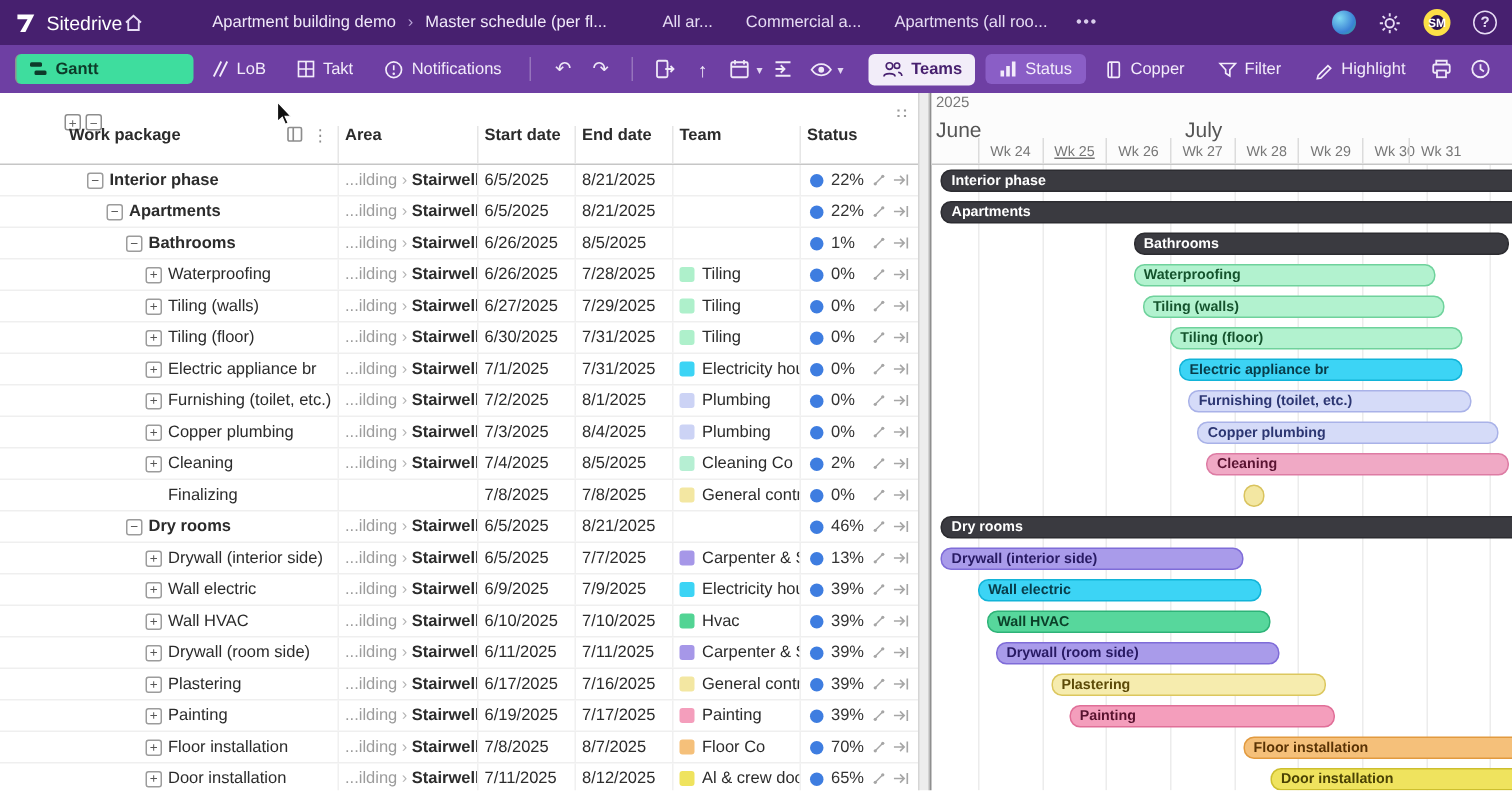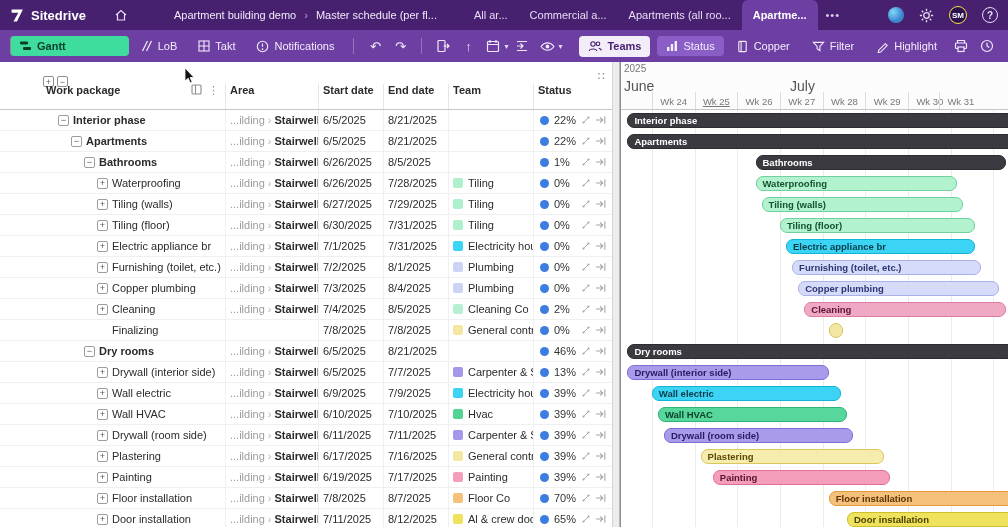--- a/index.html
+++ b/index.html
@@ -2,31 +2,31 @@
 <html><head>
 <meta charset="utf-8">
 <style>
   *{margin:0;padding:0;box-sizing:border-box}
   html,body{width:1008px;height:527px;overflow:hidden}
   body{font-family:"Liberation Sans","DejaVu Sans",sans-serif;font-size:11px;color:#2b2b2b;background:#fff;position:relative}
   svg{display:block}
 
   
   .topbar{height:30px;background:#47206f;display:flex;align-items:center;color:#fff;padding:0 10px;white-space:nowrap}
-  .brand{display:flex;align-items:center;gap:6px;font-weight:bold;font-size:13px;margin-right:28px}
+  .brand{display:flex;align-items:center;gap:6px;font-weight:normal;font-size:13px;}
   .homeic{margin-right:46px;color:#e8ddf5}
   .crumb{color:#f0e9fa}
   .crumb-chev{color:#bba6d8;margin:0 8px}
   .sched{margin-right:26px;color:#f0e9fa}
   .tab{height:30px;display:flex;align-items:center;padding:0 11px;color:#e6dcf4}
   .tab.active{background:#6e3fa3;border-radius:6px 6px 0 0;color:#fff;font-weight:bold}
   .tb-more{padding:0 8px;letter-spacing:1px;color:#d9cdeb}
   .tb-right{margin-left:auto;display:flex;align-items:center;gap:15px}
   .updates{width:16px;height:16px;border-radius:50%;background:radial-gradient(circle at 32% 32%,#7fd9f2,#3b82d6 62%,#2fae7a)}
-  .avatar{width:18px;height:18px;border-radius:50%;background:#2a1250;border:1px solid #fde047;font-size:8px;display:flex;align-items:center;justify-content:center;font-weight:bold}
+  .avatar{width:18px;height:18px;border-radius:50%;background:#2a1250;border:4px solid #fde047;font-size:8px;display:flex;align-items:center;justify-content:center;font-weight:bold}
   .help{width:16px;height:16px;border-radius:50%;border:1.3px solid #e8ddf5;font-size:10px;display:flex;align-items:center;justify-content:center;font-weight:bold;color:#e8ddf5}
 
   
   .toolbar{height:32px;background:#6e3fa3;display:flex;align-items:center;gap:3px;padding:0 10px;color:#fff;white-space:nowrap}
   .tbtn{display:flex;align-items:center;gap:5px;padding:4px 9px;border-radius:4px;color:#f3ecfb}
   .tbtn.gantt{background:#3edd9e;color:#0d3b2a;font-weight:bold}
   .tbtn.teams{background:#f2edf9;color:#47206f;font-weight:bold;margin-left:14px}
   .tbtn.status{background:#8a5ec6;margin-left:4px}
   .ticon{width:22px;height:22px;display:flex;align-items:center;justify-content:center;border-radius:4px;color:#efe8f8;font-size:13px}
   .tsep{width:1px;height:16px;background:rgba(255,255,255,.28);margin:0 7px}
@@ -92,21 +92,20 @@
         <path d="M2 7 7 2.5 12 7M3.5 6v6h7V6"></path>
       </svg>
   </span>
   <span class="crumb">Apartment building demo</span>
   <span class="crumb-chev">›</span>
   <span class="sched">Master schedule (per fl...</span>
   <nav id="tabs" style="display:flex;height:30px">
       <span class="tab">All ar...</span>
       <span class="tab">Commercial a...</span>
       <span class="tab">Apartments (all roo...</span>
-      <span class="tab active">Apartme...</span>
     </nav>
   <span class="tb-more">•••</span>
   <div class="tb-right">
     <span class="updates"></span>
     <span>
       <svg width="15" height="15" viewBox="0 0 14 14" fill="none" stroke="#e8ddf5" stroke-width="1.2">
           <circle cx="7" cy="7" r="2.6"></circle>
           <path d="M7 .8v2M7 11.2v2M.8 7h2M11.2 7h2M2.6 2.6l1.4 1.4M10 10l1.4 1.4M11.4 2.6 10 4M4 10l-1.4 1.4"></path>
         </svg>
     </span>

